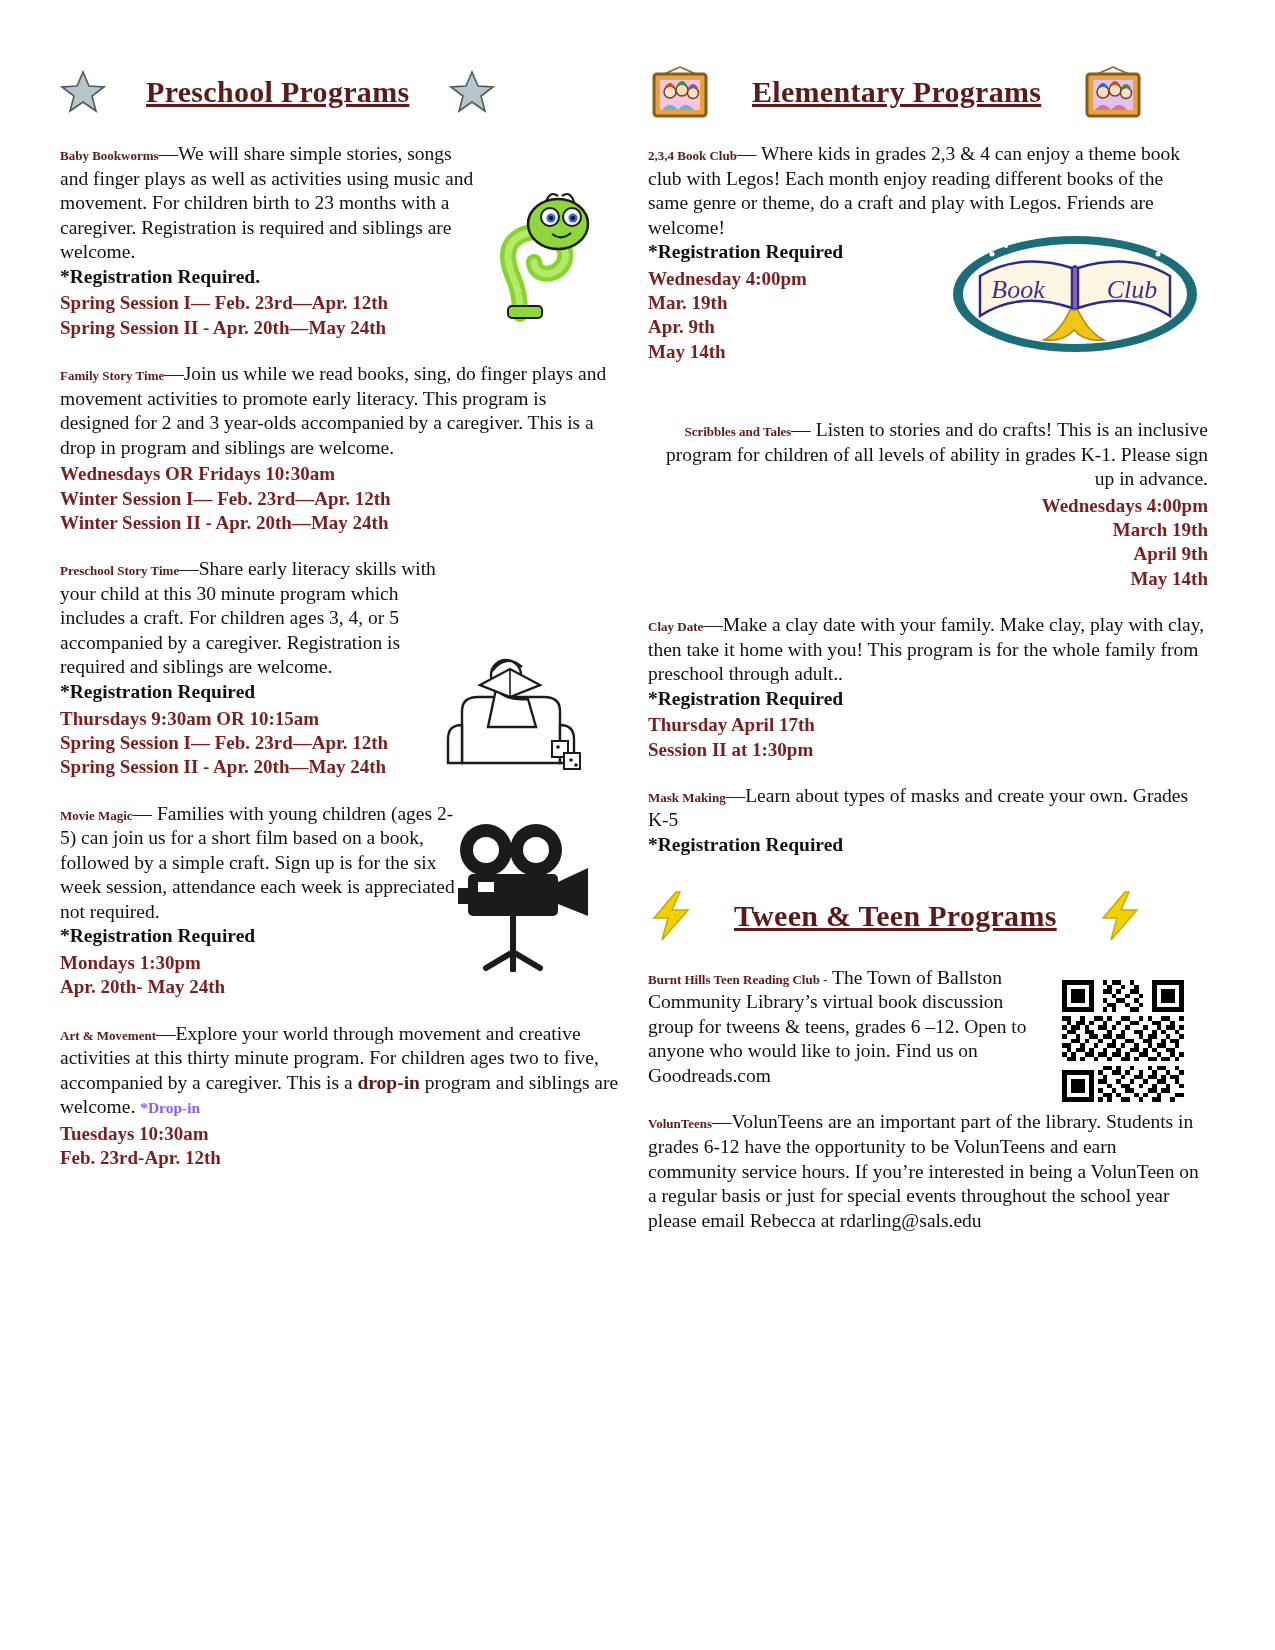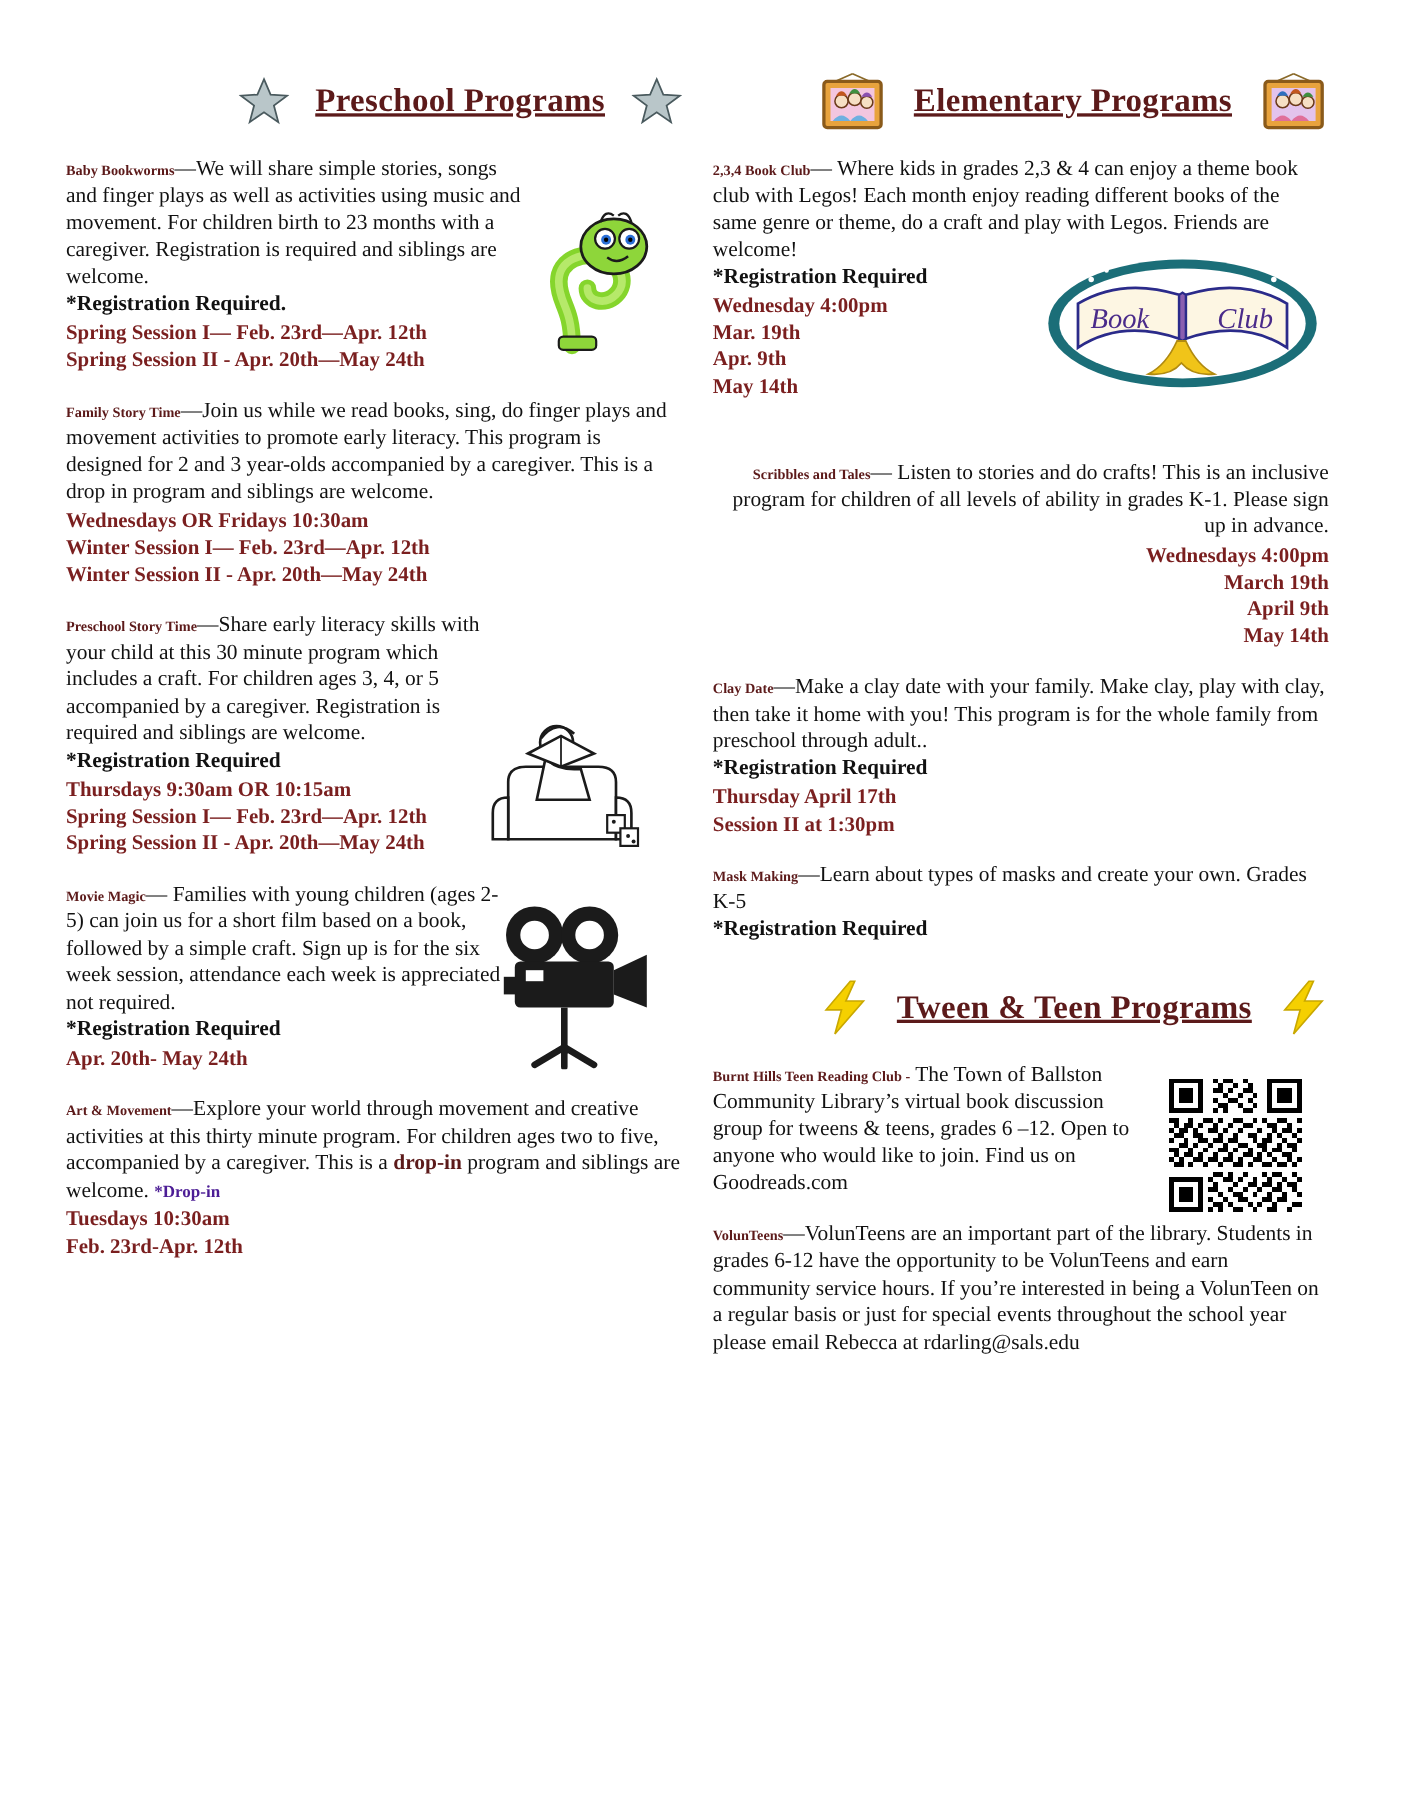--- a/index.html
+++ b/index.html
@@ -26,22 +26,22 @@
     display: flex;
     gap: 28px;
   }
   .col-left { width: 560px; position: relative; }
   .col-right { width: 560px; position: relative; }
 
   
   .section-head {
     display: flex;
     align-items: center;
-    justify-content: flex-end;
-    gap: 24px;
+    justify-content: flex-start;
+    gap: 40px;
     height: 64px;
     margin-bottom: 18px;
   }
   .section-head .title {
     font-family: "Liberation Serif", serif;
     font-size: 30px;
     font-weight: bold;
     color: #5c1a1a;
     text-decoration: underline;
     letter-spacing: 0.3px;
@@ -69,21 +69,21 @@
     color: #5c1a1a;
     font-size: 13px;
   }
   .inline-bold-maroon {
     font-weight: bold;
     color: #5c1a1a;
   }
   .reg {
     font-size: 15.5px;
     font-weight: bold;
-    color: #4c1d95;
+    color: #8b5cf6;
     margin: 1px 0 0 0;
     line-height: 1.2;
   }
   .dates {
     margin: 2px 0 0 0;
     font-size: 19px;
     font-weight: bold;
     color: #7a1f1f;
     line-height: 1.28;
   }
@@ -204,20 +204,21 @@
             <rect x="50" y="70" width="16" height="10" fill="#ffffff"></rect>
             <path d="M130 70 L160 56 L160 104 L130 92 Z" fill="#1b1b1b"></path>
             <rect x="82" y="104" width="6" height="42" fill="#1b1b1b"></rect>
             <path d="M85 140 L58 156 M85 140 L112 156 M85 140 L85 158" stroke="#1b1b1b" stroke-width="6" stroke-linecap="round"></path>
             <rect x="30" y="76" width="12" height="16" fill="#1b1b1b"></rect>
           </svg>
         </span>
         <p class="narrow-2"><span class="name">Movie Magic</span><span>— Families with young children (ages 2-5) can join us for a short film based on a book,  followed by a simple craft.   Sign up is for the six week session, attendance each week is appreciated not required.</span></p>
         <p class="reg">*Registration Required</p>
         <div class="dates">
+          <div>Mondays 1:30pm</div>
           <div>Apr. 20th- May 24th</div>
         </div>
       </div>
 
       <div class="prog">
         <p><span class="name">Art &amp; Movement</span><span>—Explore your world through movement and creative activities at this thirty  minute program.  For children ages two to five, accompanied by a caregiver.  This is a </span><span class="inline-bold-maroon">drop-in</span><span> program and siblings are welcome. </span><span class="reg" style="display:inline">*Drop-in</span></p>
         <div class="dates">
           <div>Tuesdays 10:30am</div>
           <div>Feb. 23rd-Apr. 12th</div>
         </div>

